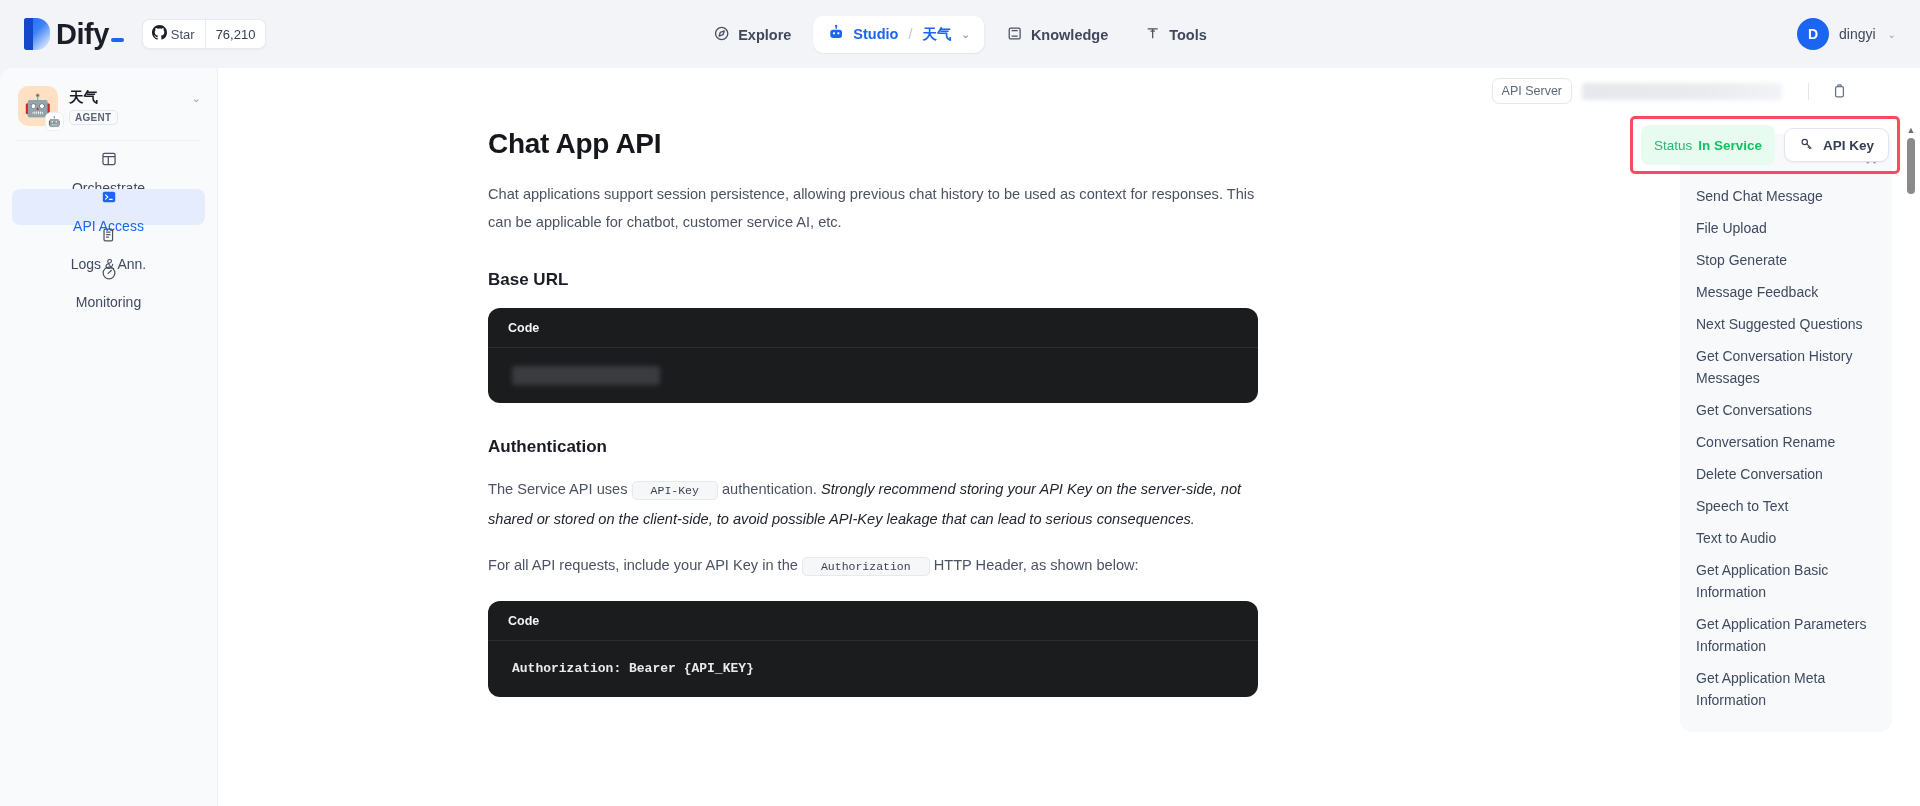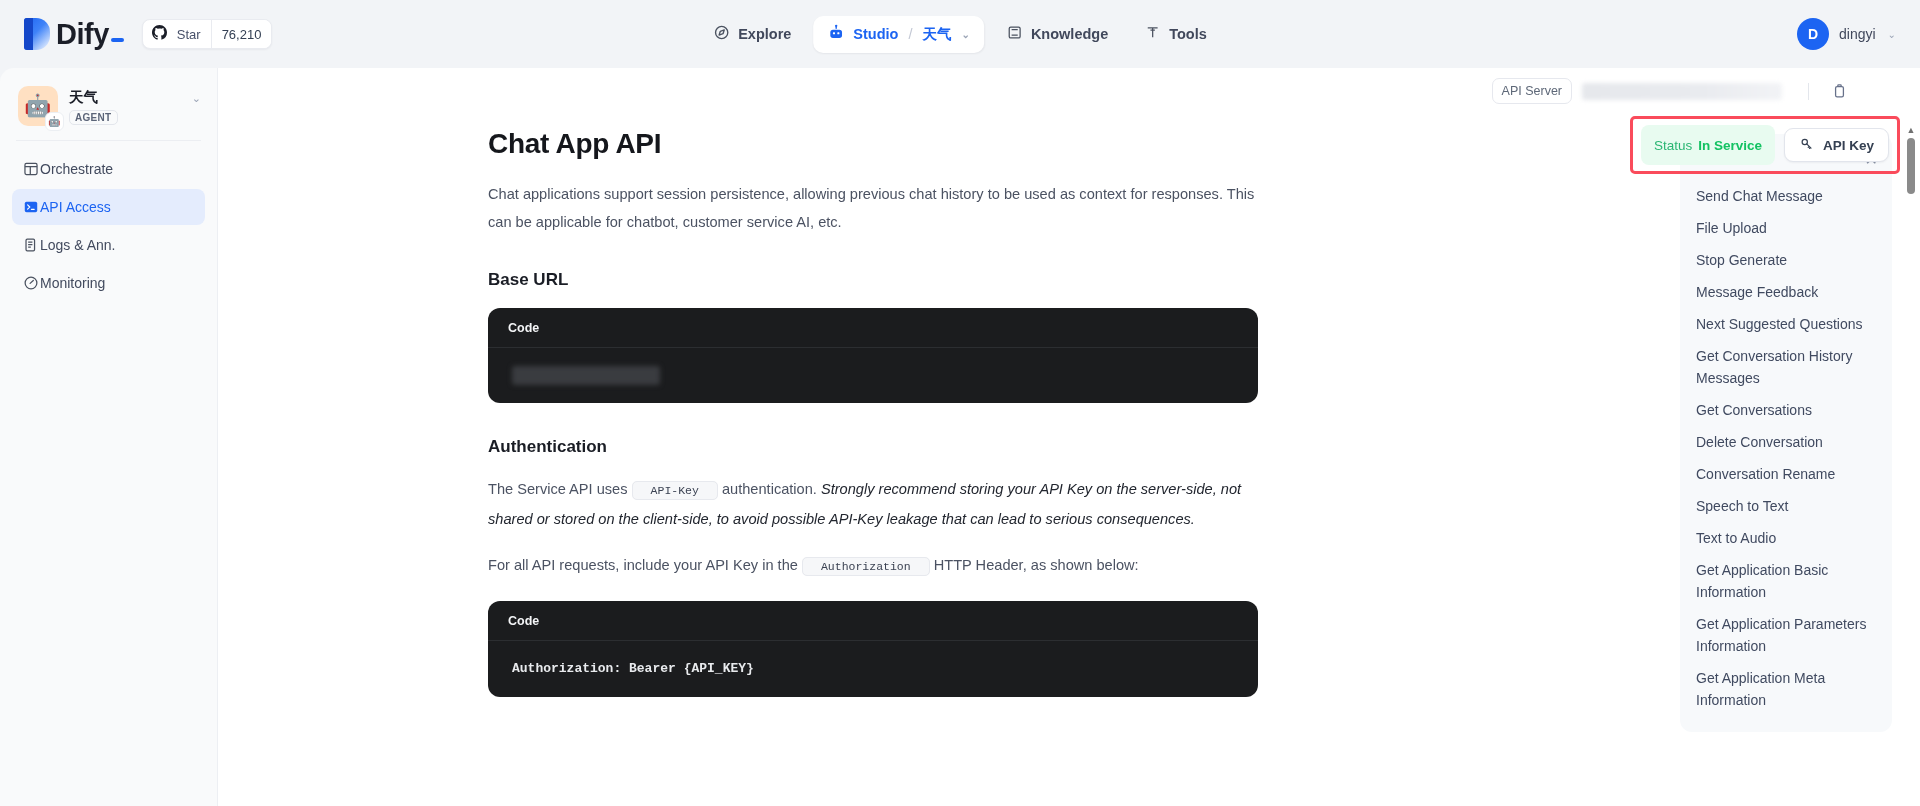--- a/index.html
+++ b/index.html
@@ -50,35 +50,35 @@
   .star-pill {
     display: flex; align-items: center;
     height: 30px;
     background: #ffffff;
     border: 1px solid #e9ebf0;
     border-radius: 8px;
     overflow: hidden;
     box-shadow: 0 1px 2px rgba(16,24,40,0.05);
   }
   .star-pill .seg-a {
-    display:flex; align-items:center; gap:10px;
+    display:flex; align-items:center; gap:4px;
     padding: 0 10px 0 9px; height:100%;
     font-size: 13px; color: #475069; font-weight: 500;
   }
   .star-pill .seg-b {
     padding: 0 10px; height:100%;
     display:flex; align-items:center;
     border-left: 1px solid #e9ebf0;
     font-size: 13px; color: #344054; font-weight: 500;
     background:#fff;
   }
 
   .topbar-center {
     position:absolute; left: 50%; transform: translateX(-50%);
-    display: flex; align-items: center; gap: 8px;
+    display: flex; align-items: flex-end; gap: 8px;
   }
   .nav-item {
     display: flex; align-items: center; gap: 8px;
     padding: 8px 14px; border-radius: 10px;
     font-size: 14.5px; font-weight: 600; color: #41485c;
     white-space: nowrap;
   }
   .nav-item.active {
     background: #ffffff; color: #1c64f2;
     box-shadow: 0 1px 2px rgba(16,24,40,0.06);
@@ -129,23 +129,23 @@
   .agent-tag {
     display: inline-block; align-self: flex-start;
     border: 1px solid #e3e6ec; border-radius: 5px;
     padding: 1px 5px; font-size: 10px; font-weight: 600;
     color: #5b6478; letter-spacing: 0.3px;
   }
   .app-head-caret { margin-left: auto; color: #9aa3b5; font-size: 11px; align-self: flex-start; padding-top:6px; }
   .side-divider { height: 1px; background: #eceef2; margin: 14px 4px 10px; }
   .side-nav { display: flex; flex-direction: column; gap: 2px; }
   .side-item {
-    display: flex; align-items: center; gap: 1px;
+    display: flex; align-items: center; gap: 13px;
     height: 36px; padding: 0 10px; border-radius: 8px;
-    font-size: 14px; color: #424a5e;
+    font-size: 14px; color: #424a5e; flex-direction: column;
   }
   .side-item.active { background: #e4ecfd; color: #1c64f2; font-weight: 500; }
   .side-icon { width: 17px; height: 17px; display: flex; align-items: center; justify-content: center; }
 
   
   .main {
     flex: 1; min-width: 0;
     background: #ffffff;
     position: relative;
     display: flex; flex-direction: column;
@@ -483,22 +483,22 @@
           <div class="contents-close">✕</div>
         </div>
         <div class="contents-list">
           <div class="contents-item">Send Chat Message</div>
           <div class="contents-item">File Upload</div>
           <div class="contents-item">Stop Generate</div>
           <div class="contents-item">Message Feedback</div>
           <div class="contents-item">Next Suggested Questions</div>
           <div class="contents-item">Get Conversation History Messages</div>
           <div class="contents-item">Get Conversations</div>
+          <div class="contents-item">Conversation Rename</div>
           <div class="contents-item">Delete Conversation</div>
-          <div class="contents-item">Conversation Rename</div>
           <div class="contents-item">Speech to Text</div>
           <div class="contents-item">Text to Audio</div>
           <div class="contents-item">Get Application Basic Information</div>
           <div class="contents-item">Get Application Parameters Information</div>
           <div class="contents-item">Get Application Meta Information</div>
         </div>
       </div>
 
       <div class="scroll-rail">
         <div class="scroll-arrow">▲</div>

